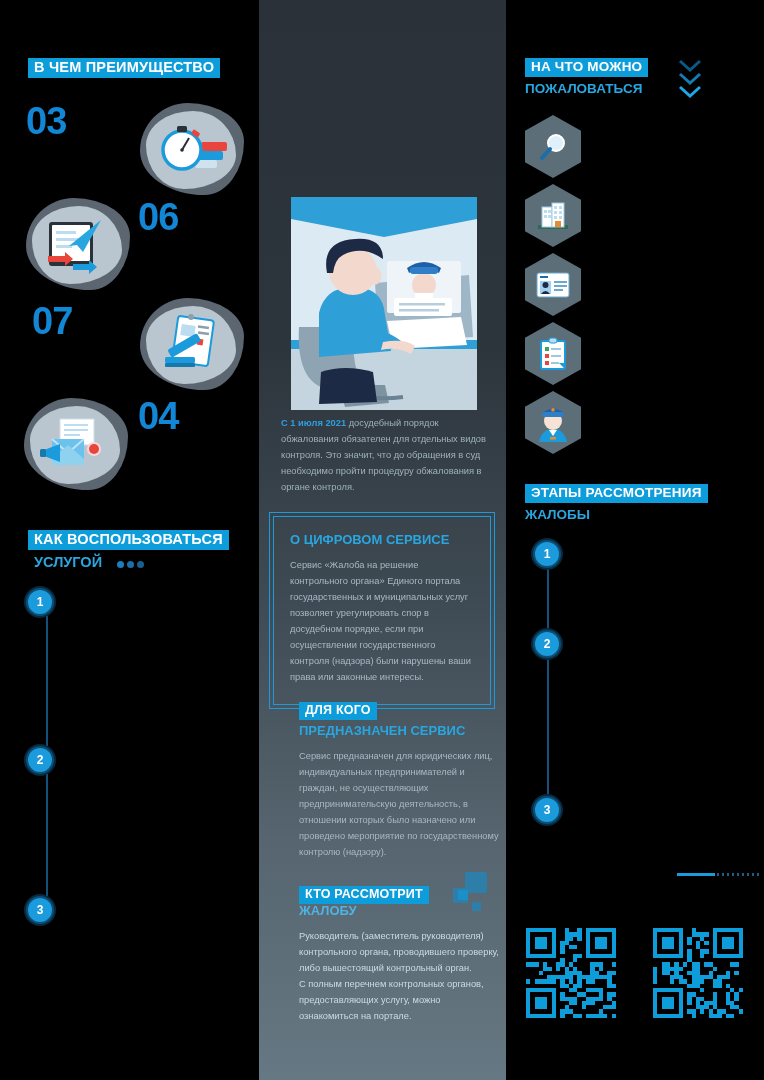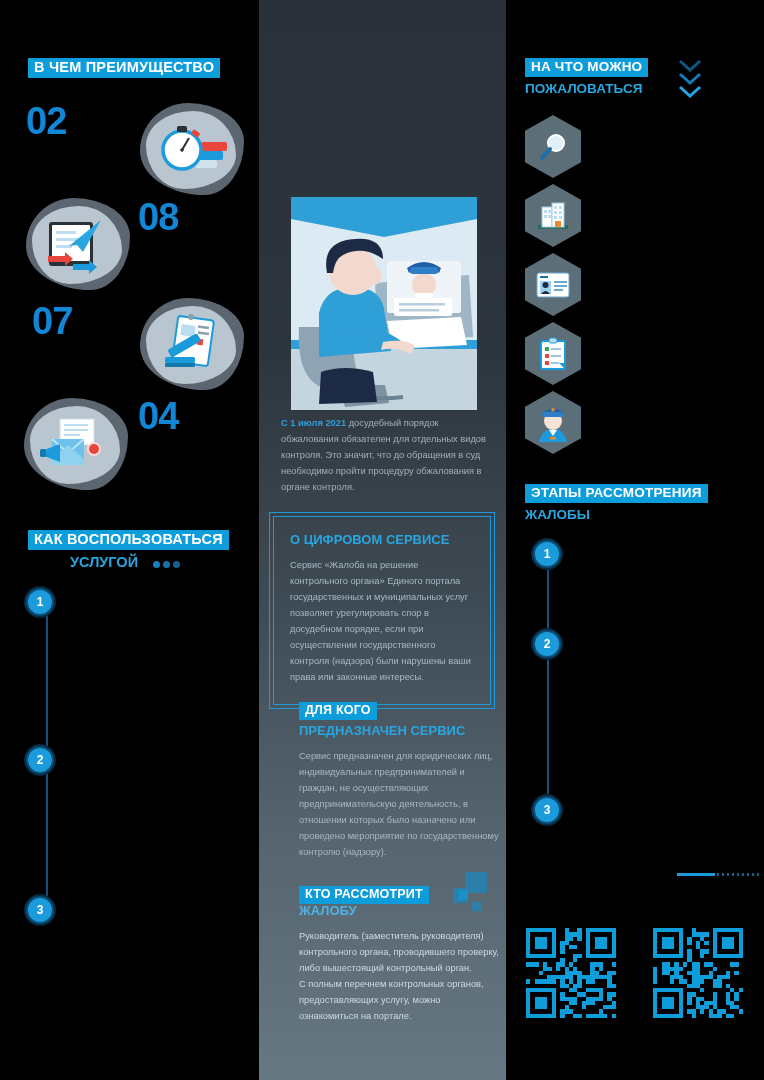--- a/index.html
+++ b/index.html
@@ -116,39 +116,39 @@
 </style>
 </head>
 <body>
 
 <div id="left-col">
 
   <div id="adv-head">
     <span class="hl">В ЧЕМ ПРЕИМУЩЕСТВО</span>
   </div>
 
-  <div class="num-big" style="position:absolute;left:26px;top:100px;">02</div>
+  <div class="num-big" style="position:absolute;left:26px;top:100px;">03</div>
   <div class="blob" style="left:140px;top:103px;">
     <div class="back"></div>
       <div class="front"></div>
     <div class="art">
       <svg width="74" height="58" viewBox="0 0 74 58">
         <rect x="46" y="22" width="26" height="9" rx="2" fill="#e8453c"></rect>
         <rect x="42" y="31" width="26" height="9" rx="2" fill="#1b9bdb"></rect>
         <rect x="40" y="40" width="22" height="8" rx="2" fill="#cfe2ee"></rect>
         <circle cx="27" cy="30" r="19" fill="#fff" stroke="#1b9bdb" stroke-width="3.5"></circle>
         <rect x="22" y="6" width="10" height="6" rx="1.5" fill="#2a3138"></rect>
         <rect x="37" y="11" width="8" height="5" rx="1.5" fill="#e8453c" transform="rotate(35 41 13)"></rect>
         <circle cx="27" cy="30" r="1.8" fill="#2a3138"></circle>
         <line x1="27" y1="30" x2="34" y2="18" stroke="#2a3138" stroke-width="2"></line>
       </svg>
     </div>
   </div>
 
-  <div class="num-big" style="position:absolute;left:138px;top:196px;">08</div>
+  <div class="num-big" style="position:absolute;left:138px;top:196px;">06</div>
   <div class="blob" style="left:26px;top:198px;">
     <div class="back"></div>
       <div class="front"></div>
     <div class="art">
       <svg width="78" height="64" viewBox="0 0 78 64">
         <rect x="10" y="10" width="44" height="44" rx="3" fill="#2a3138"></rect>
         <rect x="13" y="13" width="38" height="36" rx="1" fill="#fff"></rect>
         <rect x="17" y="19" width="20" height="3" fill="#bcdcf0"></rect>
         <rect x="17" y="26" width="26" height="3" fill="#bcdcf0"></rect>
         <rect x="17" y="33" width="16" height="3" fill="#bcdcf0"></rect>
@@ -194,21 +194,21 @@
         <path d="M6 35 L22 29 L22 47 L6 41 Z" fill="#1b9bdb"></path>
         <rect x="2" y="34" width="6" height="8" rx="1.5" fill="#1678ab"></rect>
         <circle cx="56" cy="34" r="7" fill="#f7d9da"></circle>
         <circle cx="56" cy="34" r="5" fill="#e8453c"></circle>
       </svg>
     </div>
   </div>
 
   <div id="how-head">
     <span class="hl">КАК ВОСПОЛЬЗОВАТЬСЯ</span>
-    <span class="hl-sub" style="display:inline-block;margin-top:4px;margin-left:36px;">УСЛУГОЙ</span>
+    <span class="hl-sub" style="display:inline-block;margin-top:4px;">УСЛУГОЙ</span>
     <span class="dots"><i></i><i></i><i></i></span>
   </div>
 
   <div class="timeline" style="left:26px;top:588px;width:40px;height:330px;">
     <div class="tl-line" style="top:28px;height:130px;"></div>
     <div class="tl-line" style="top:186px;height:122px;"></div>
     <div class="step" style="left:0;top:0;">1</div>
     <div class="step" style="left:0;top:158px;">2</div>
     <div class="step" style="left:0;top:308px;">3</div>
   </div>

